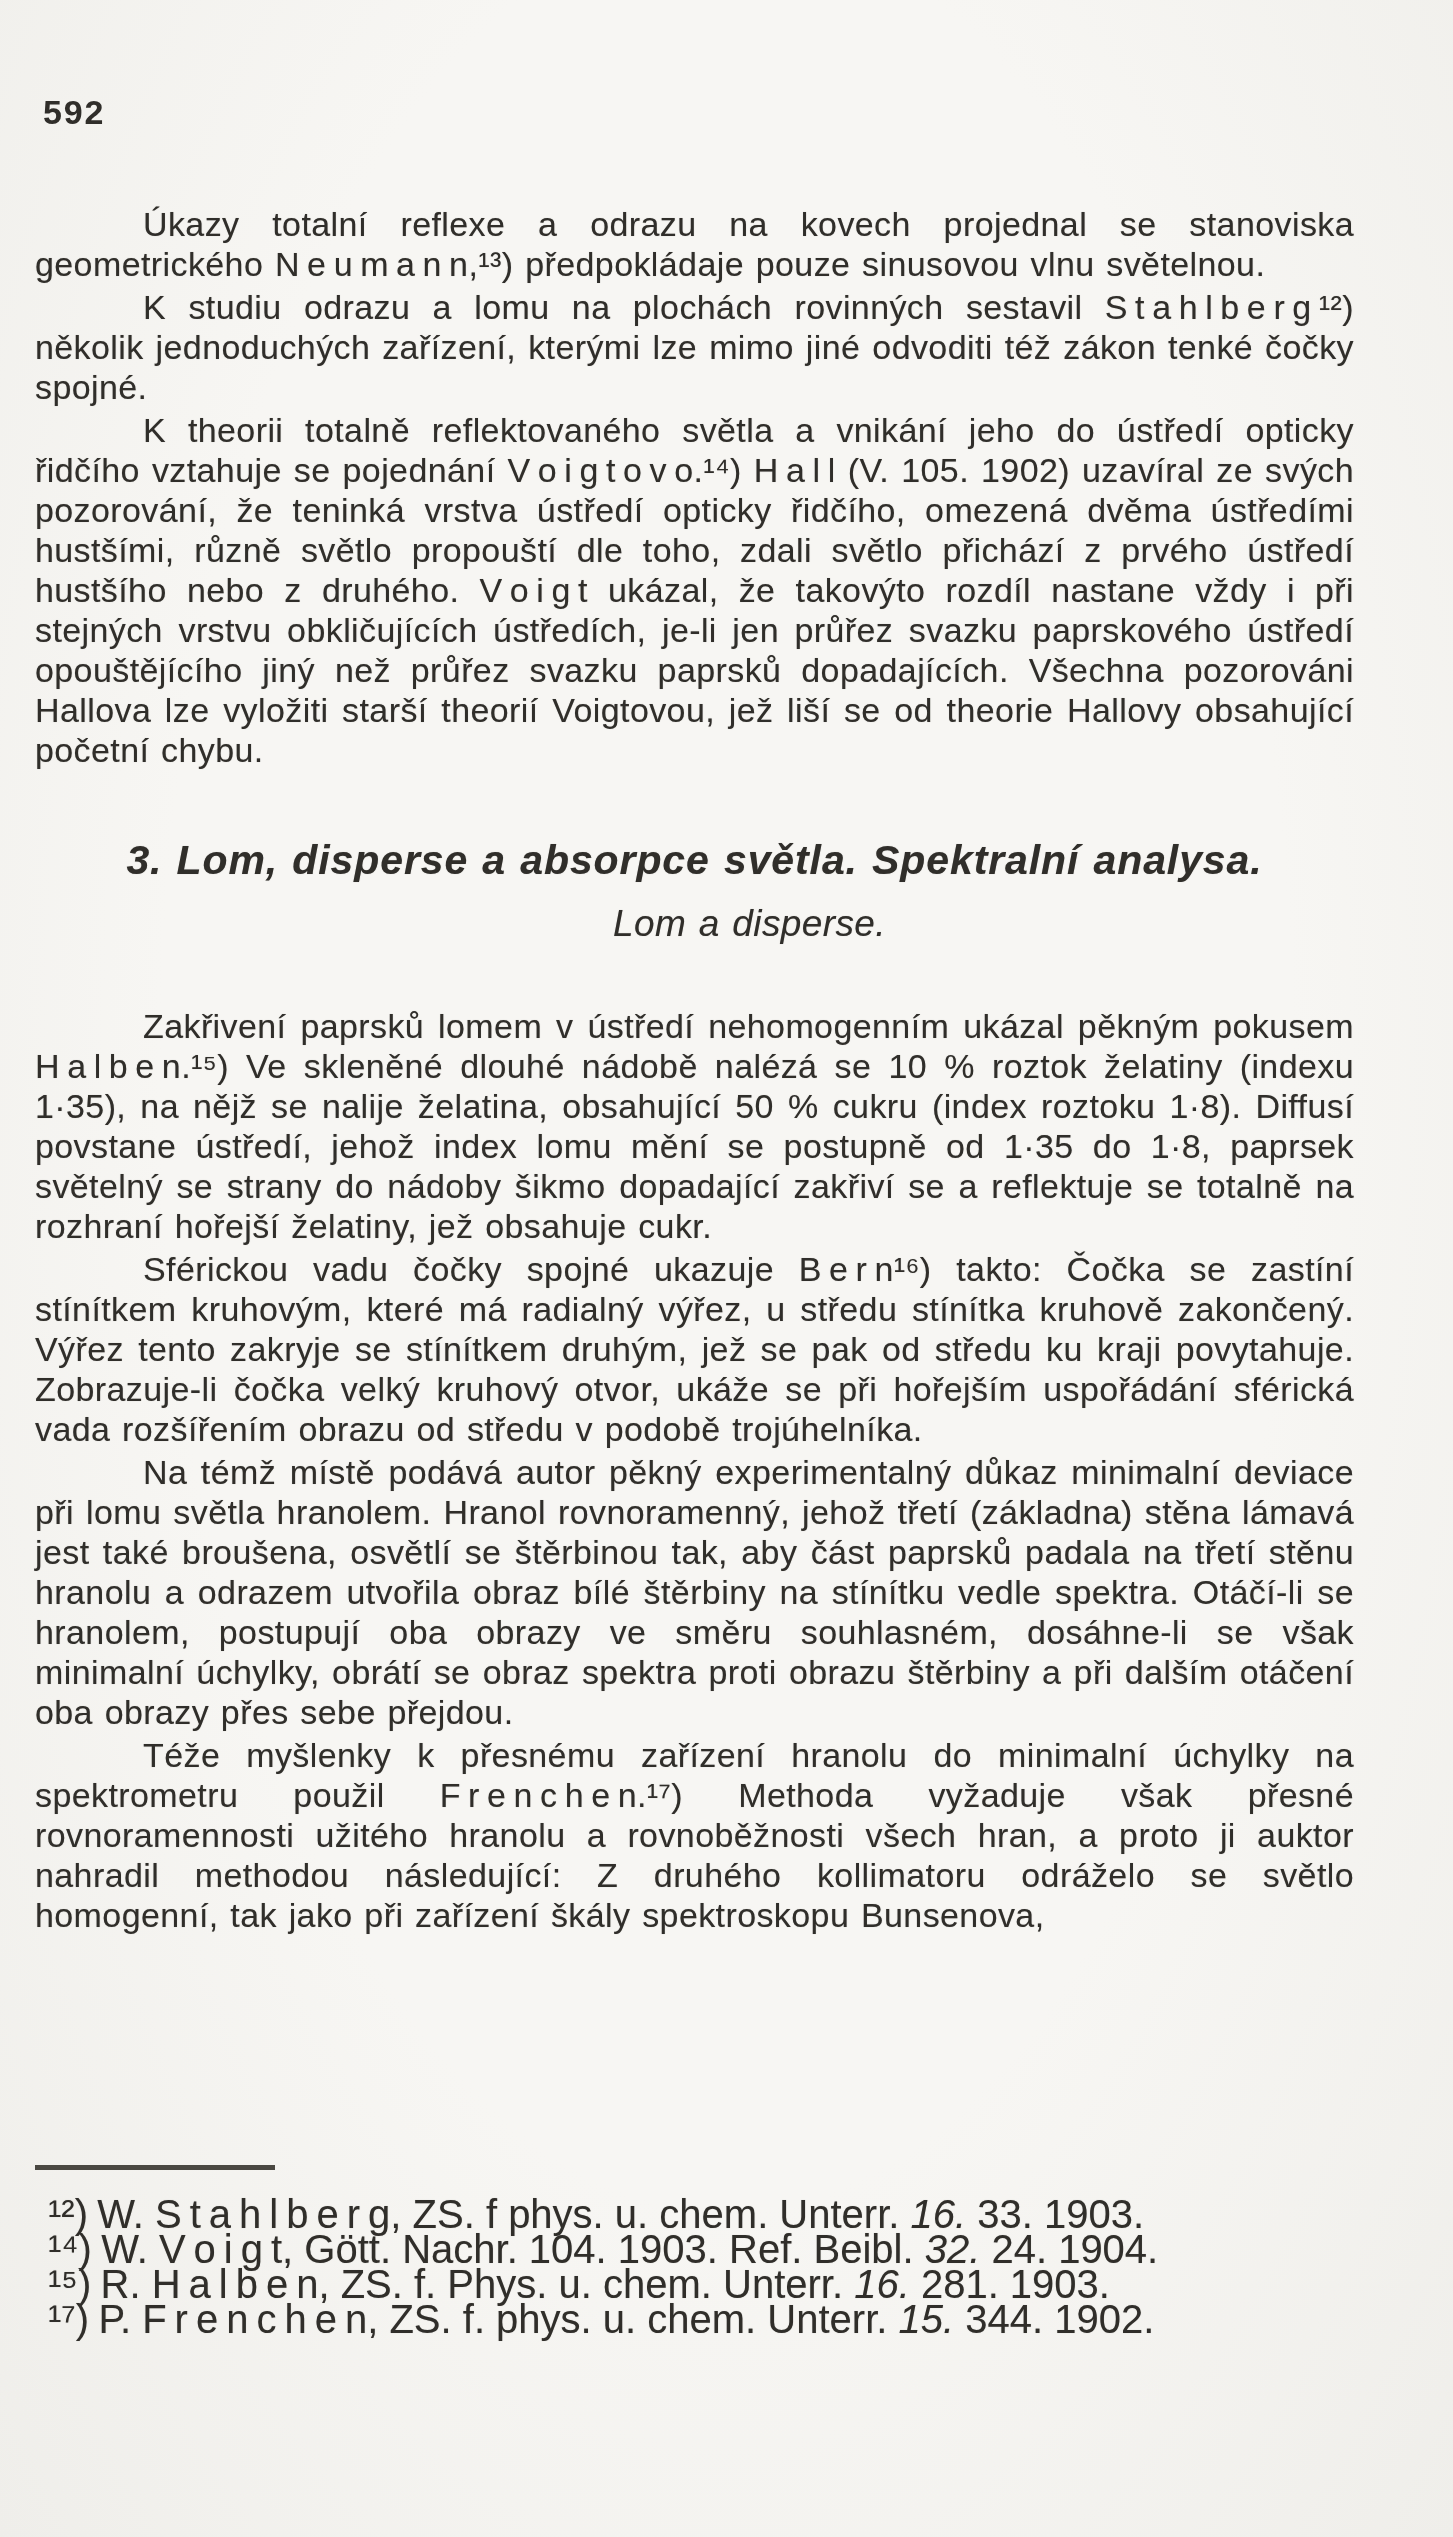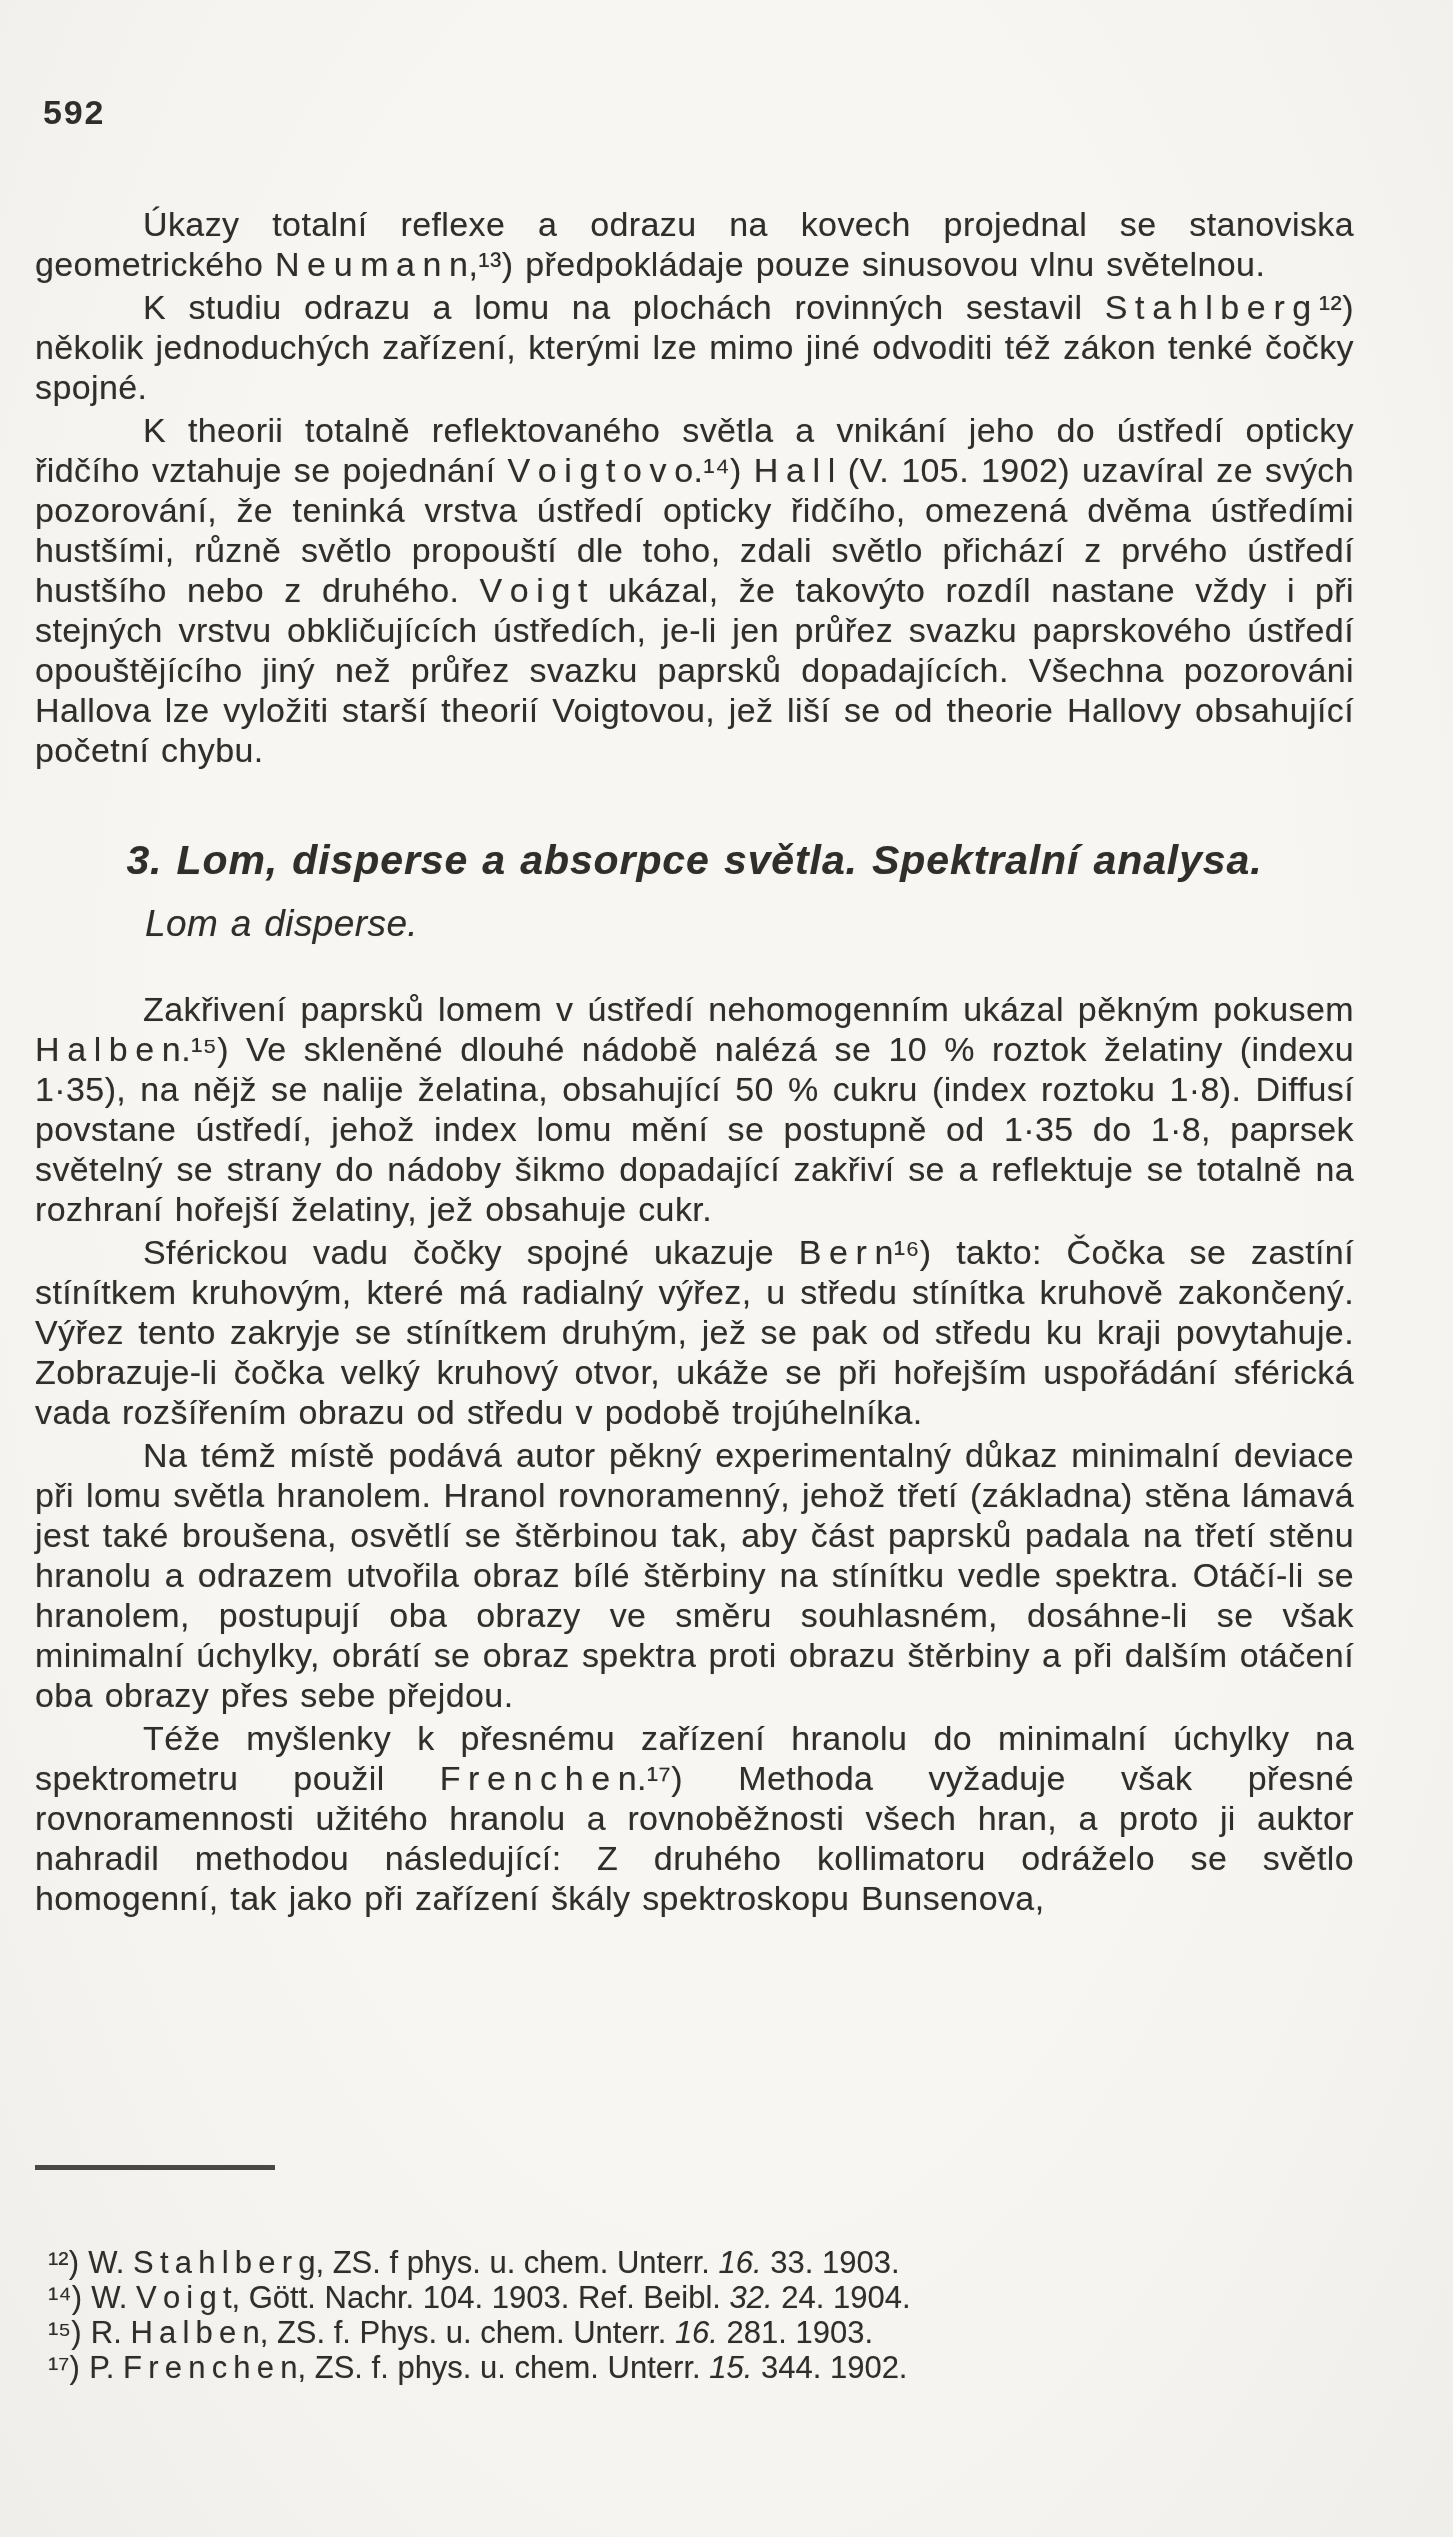--- a/index.html
+++ b/index.html
@@ -25,35 +25,34 @@
   .para{margin:0;text-indent:108px;}
   .para + .para{margin-top:2.8px;}
   .section-heading{
     margin:67px 0 18.6px 0;
     font-size:41px;line-height:47px;
     font-weight:bold;font-style:italic;
     text-align:center;text-indent:0;
     letter-spacing:0.9px;
   }
   .subsection-heading{
-    margin:0 0 44px 0;
+    margin:0 0 61px 0;
     font-size:37px;line-height:43px;
     font-weight:normal;font-style:italic;
     text-indent:110px;
-    text-align:left;
+    text-align:center;
   }
   .footnote-rule{
     position:absolute;left:35px;top:2165px;
     width:240px;height:4.7px;background:#4a4842;
   }
   .footnotes{
     position:absolute;left:35px;top:2197px;width:1395px;
-    font-size:31px;line-height:35px;
+    font-size:40px;line-height:35px;
     text-shadow:0 0 0.9px rgba(48,46,42,0.3);
-    margin-top:48px;
   }
   .footnote{white-space:nowrap;padding-left:13px;}
   .fn-marker{margin-right:9.3px;}
   .fn-italic{font-style:italic;}
 </style>
 </head>
 <body>
 
 <div class="page">
 

